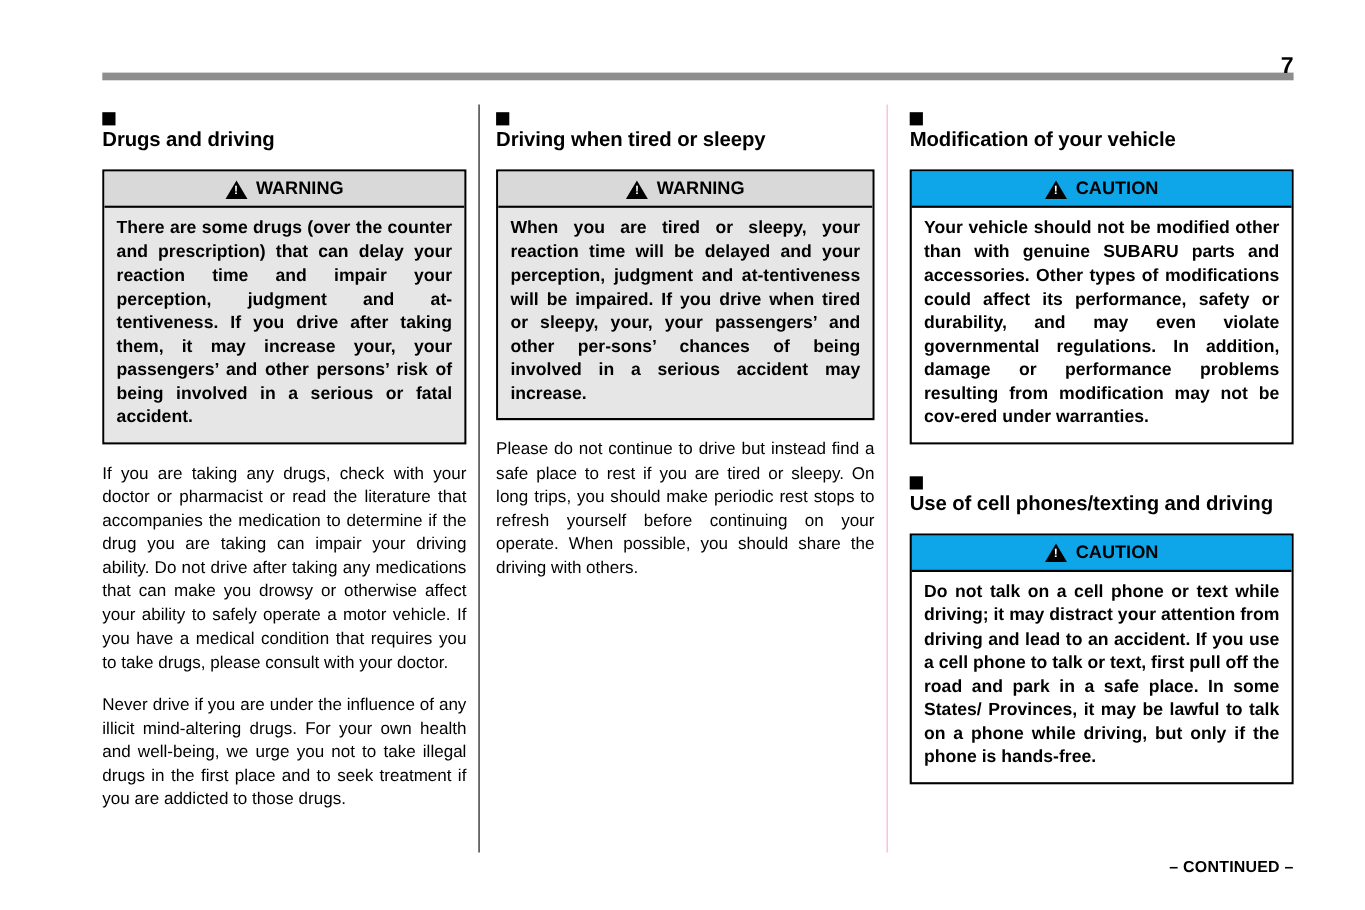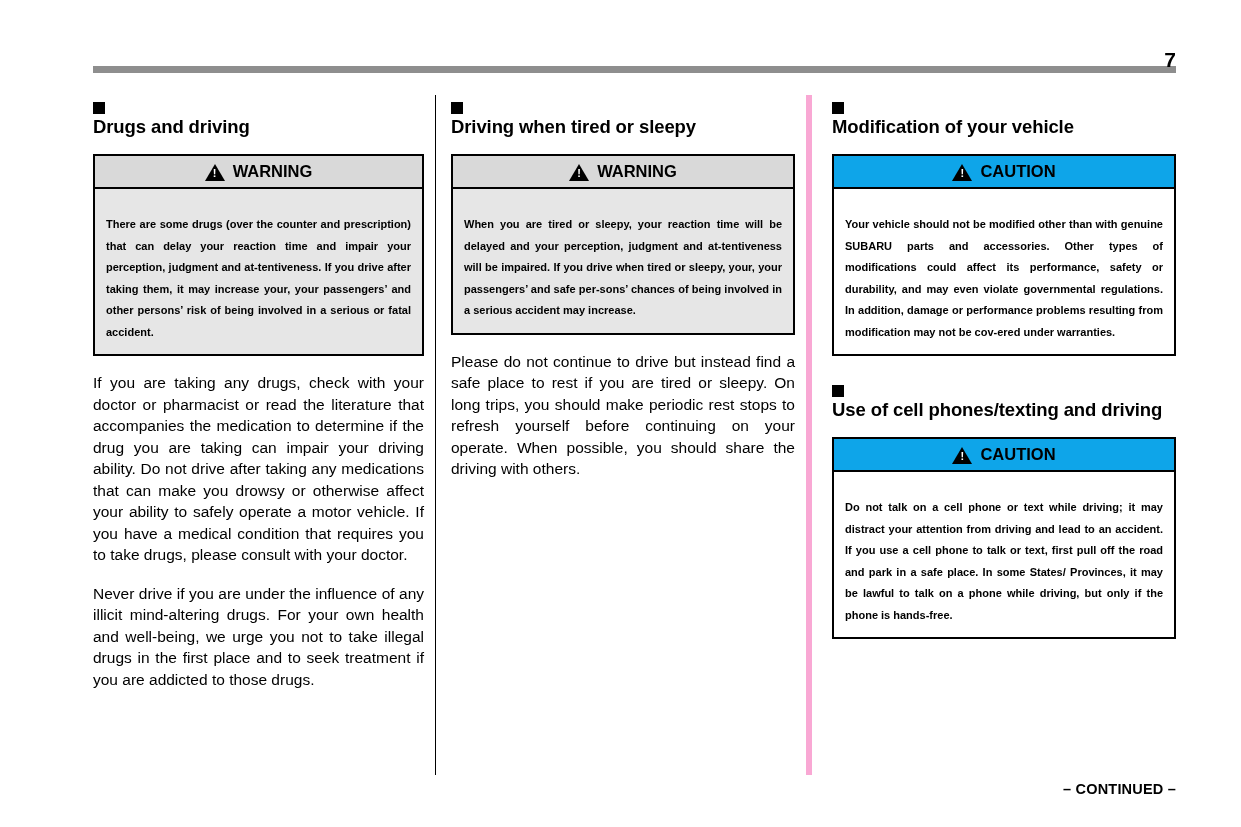--- a/index.html
+++ b/index.html
@@ -55,21 +55,21 @@
     height: 680px;
     display: flex;
     flex-direction: row;
   }
   .col {
     box-sizing: border-box;
     position: relative;
   }
   .col-1 { width: 342px; padding-right: 11px; }
   .col-2 { width: 371px; padding-left: 15px; padding-right: 11px; border-left: 1px solid #000; }
-  .col-3 { width: 370px; padding-left: 20px; border-left: 6px solid #f9a8d4; }
+  .col-3 { width: 370px; padding-left: 20px; border-left: 1px solid #f9a8d4; }
 
   .section-title {
     display: flex;
     align-items: flex-start;
     font-size: 18.5px;
     font-weight: bold;
     line-height: 26px;
     margin: 0 0 14px 0;
     letter-spacing: -0.1px;
     flex-direction: column;
@@ -122,24 +122,24 @@
     top: 3px;
     width: 6px;
     color: #fff;
     font-size: 11px;
     font-weight: bold;
     line-height: 12px;
     text-align: center;
     font-family: "Liberation Sans", sans-serif;
   }
   .alert-body {
-    font-size: 11px;
+    font-size: 16px;
     font-weight: bold;
     line-height: 21.5px;
-    padding: 25px 11px 11px 11px;
+    padding: 8px 11px 11px 11px;
     text-align: justify;
     text-justify: inter-word;
     hyphens: manual;
   }
   .alert-body.shaded { background: #e6e6e6; }
   .alert-body.plain { background: #ffffff; }
 
   .body-text {
     font-size: 15.5px;
     line-height: 21.5px;
@@ -194,21 +194,21 @@
       <h2 class="section-title">
         <span class="bullet"></span>
         <span class="t-text">Driving when tired or sleepy</span>
       </h2>
 
       <div class="alert">
         <div class="alert-head shaded">
           <span class="warn-tri"></span>
           <span>WARNING</span>
         </div>
-        <div class="alert-body shaded">When you are tired or sleepy, your reaction time will be delayed and your perception, judgment and at-tentiveness will be impaired. If you drive when tired or sleepy, your, your passengers’ and safe per-sons’ chances of being involved in a serious accident may increase.</div>
+        <div class="alert-body shaded">When you are tired or sleepy, your reaction time will be delayed and your perception, judgment and at-tentiveness will be impaired. If you drive when tired or sleepy, your, your passengers’ and other per-sons’ chances of being involved in a serious accident may increase.</div>
       </div>
 
       <p class="body-text">Please do not continue to drive but instead find a safe place to rest if you are tired or sleepy. On long trips, you should make periodic rest stops to refresh yourself before continuing on your operate. When possible, you should share the driving with others.</p>
     </div>
 
     <div class="col col-3">
       <h2 class="section-title">
         <span class="bullet"></span>
         <span class="t-text">Modification of your vehicle</span>
       </h2>

